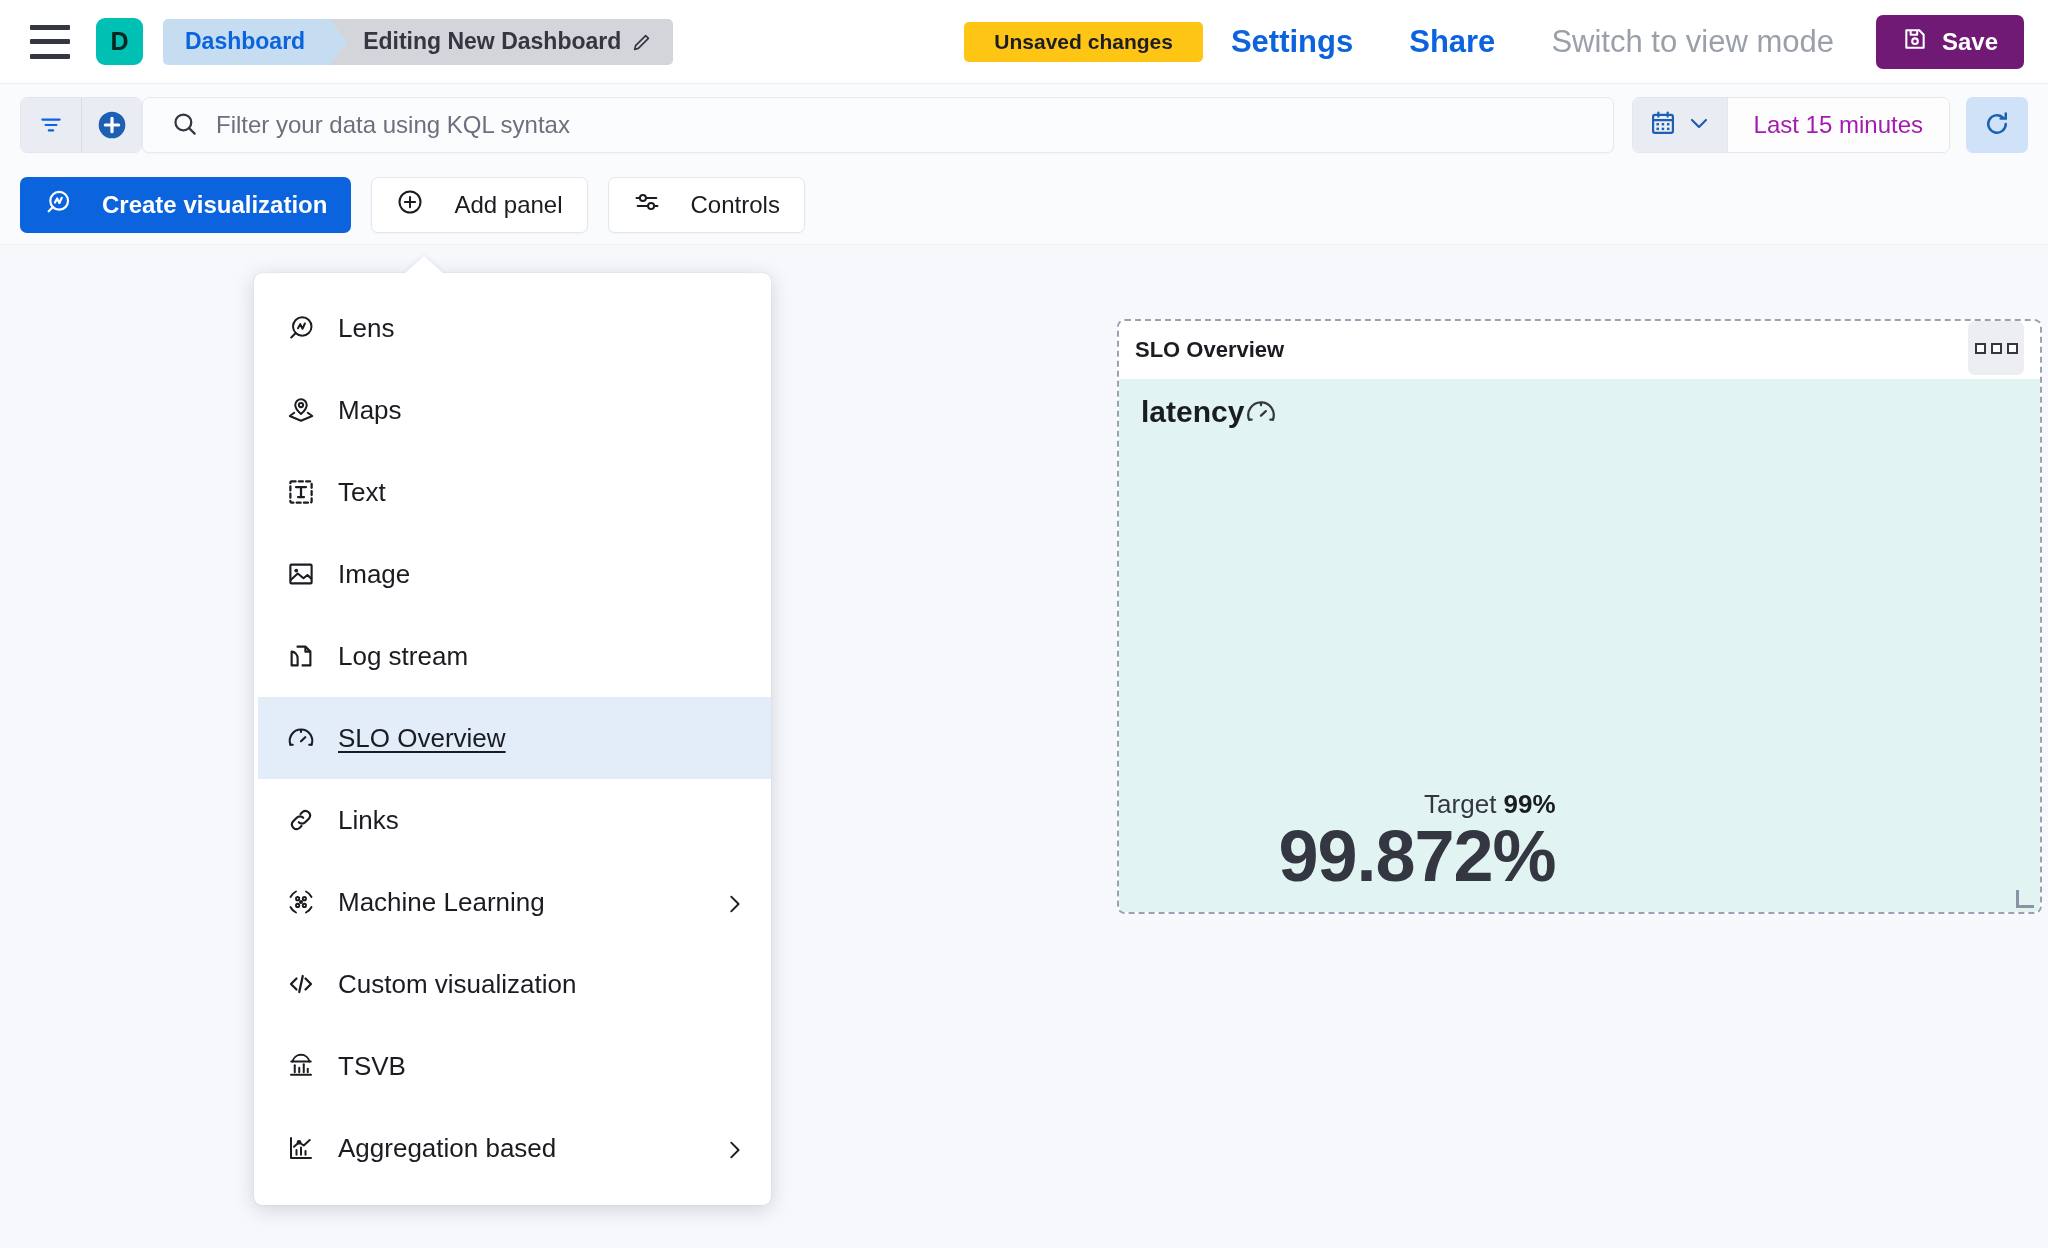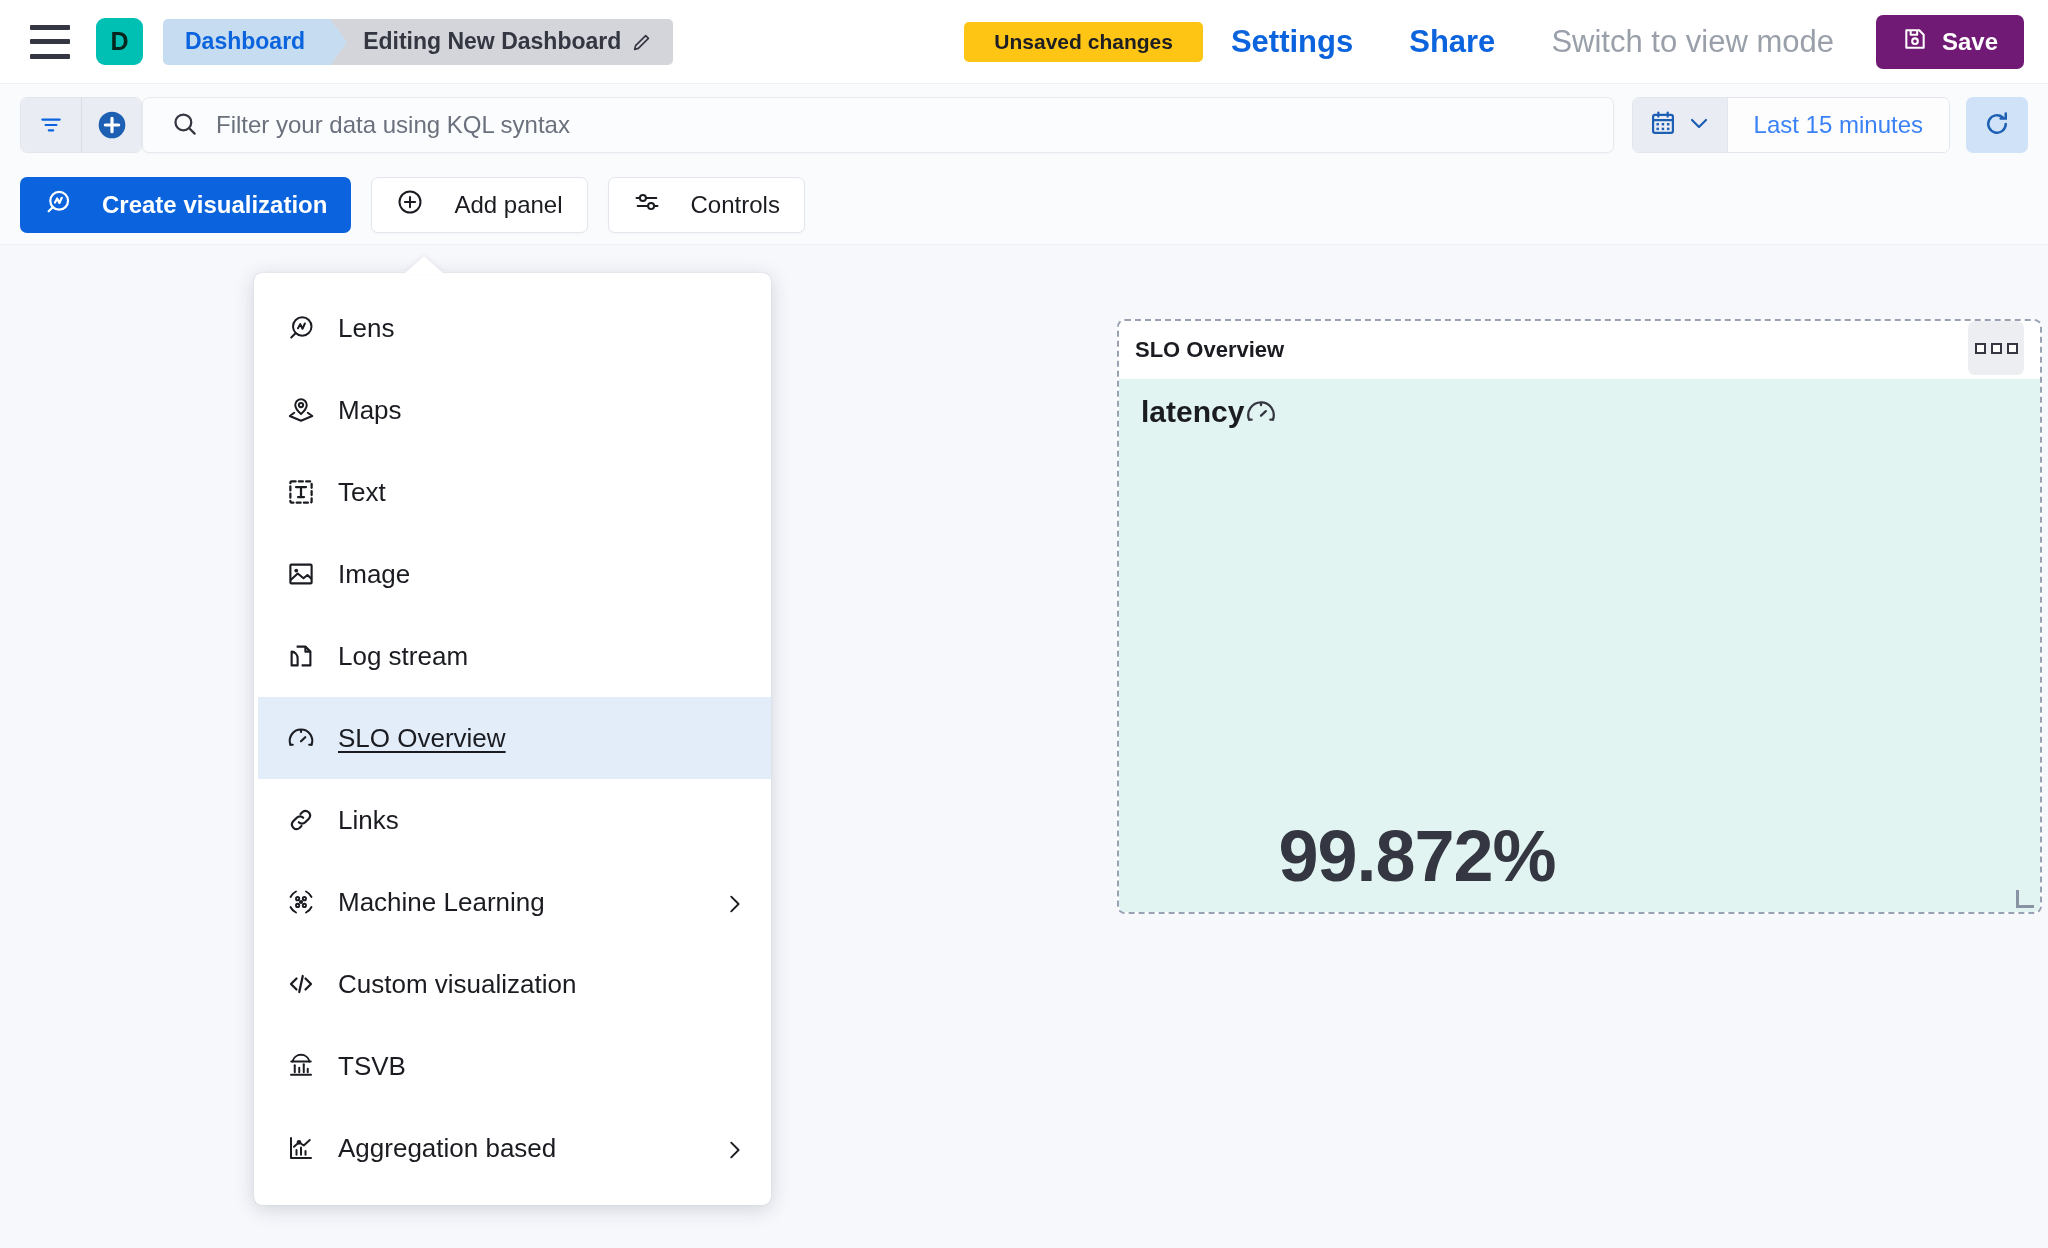--- a/index.html
+++ b/index.html
@@ -170,21 +170,21 @@
     background: #e9edf3;
     padding: 0 16px;
     display: flex; align-items: center; gap: 10px;
     cursor: pointer;
     border-right: 1px solid #e3e6ec;
   }
   .date-value {
     padding: 0 26px;
     display: flex; align-items: center;
     font-size: 24px;
-    color: #3b82f6;
+    color: #a21caf;
     background: #fdfdfe;
     cursor: pointer;
     white-space: nowrap;
   }
   .refresh-btn {
     width: 62px; height: 56px;
     margin-left: 16px;
     background: #cfe2f7;
     border: none; border-radius: 7px;
     display: flex; align-items: center; justify-content: center;
@@ -660,20 +660,24 @@
             <path d="M3.6 17.4a9 9 0 1 1 16.8 0"></path>
             <line x1="3.6" y1="17.4" x2="5.4" y2="17.4"></line>
             <line x1="18.6" y1="17.4" x2="20.4" y2="17.4"></line>
             <line x1="12" y1="5.6" x2="12" y2="7.2"></line>
             <line x1="15.4" y1="11.4" x2="12" y2="14.6"></line>
           </svg>
         </span>
       </div>
 
       <div class="slo-body-bottom">
+        <div class="slo-target">
+          <span>Target</span>
+          <b>99%</b>
+        </div>
         <div class="slo-value">99.872%</div>
       </div>
     </div>
 
     <div class="resize-handle"></div>
   </div>
 
 </div>
 
 </body></html>

